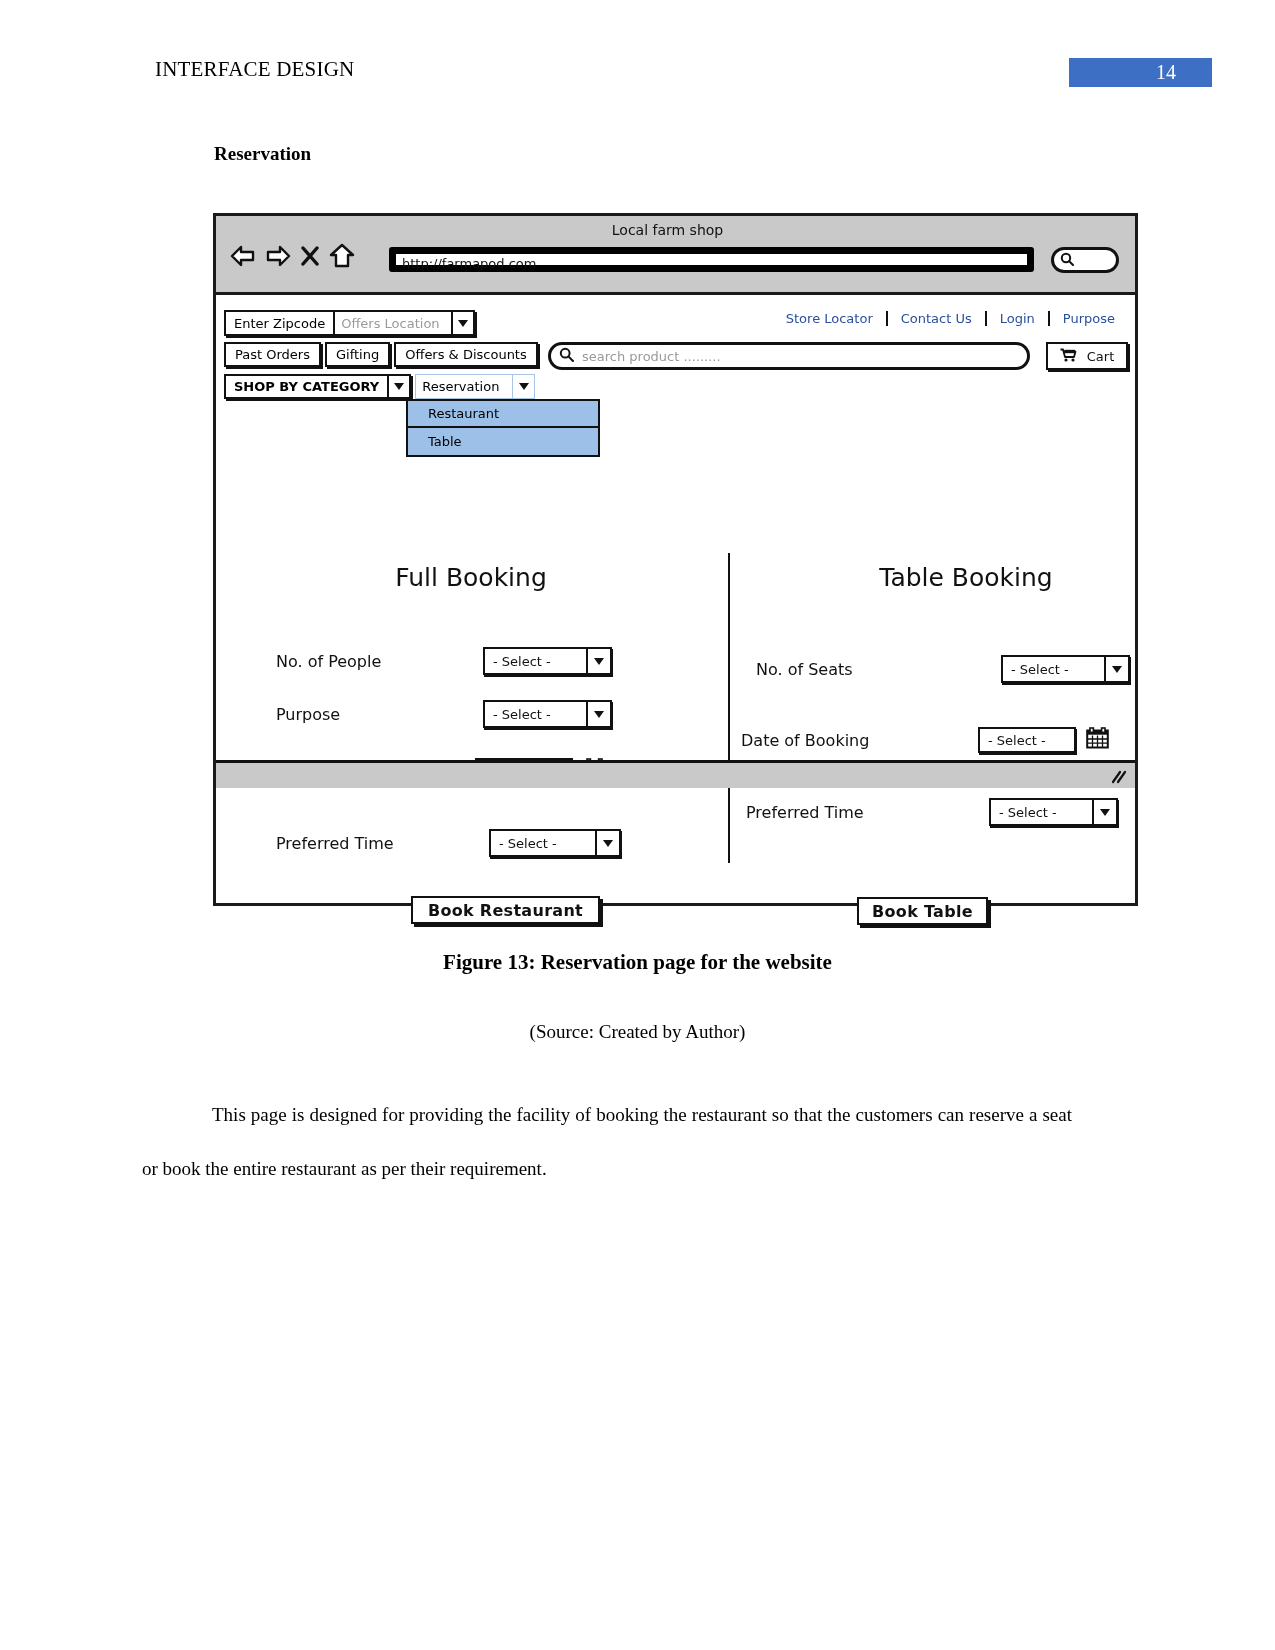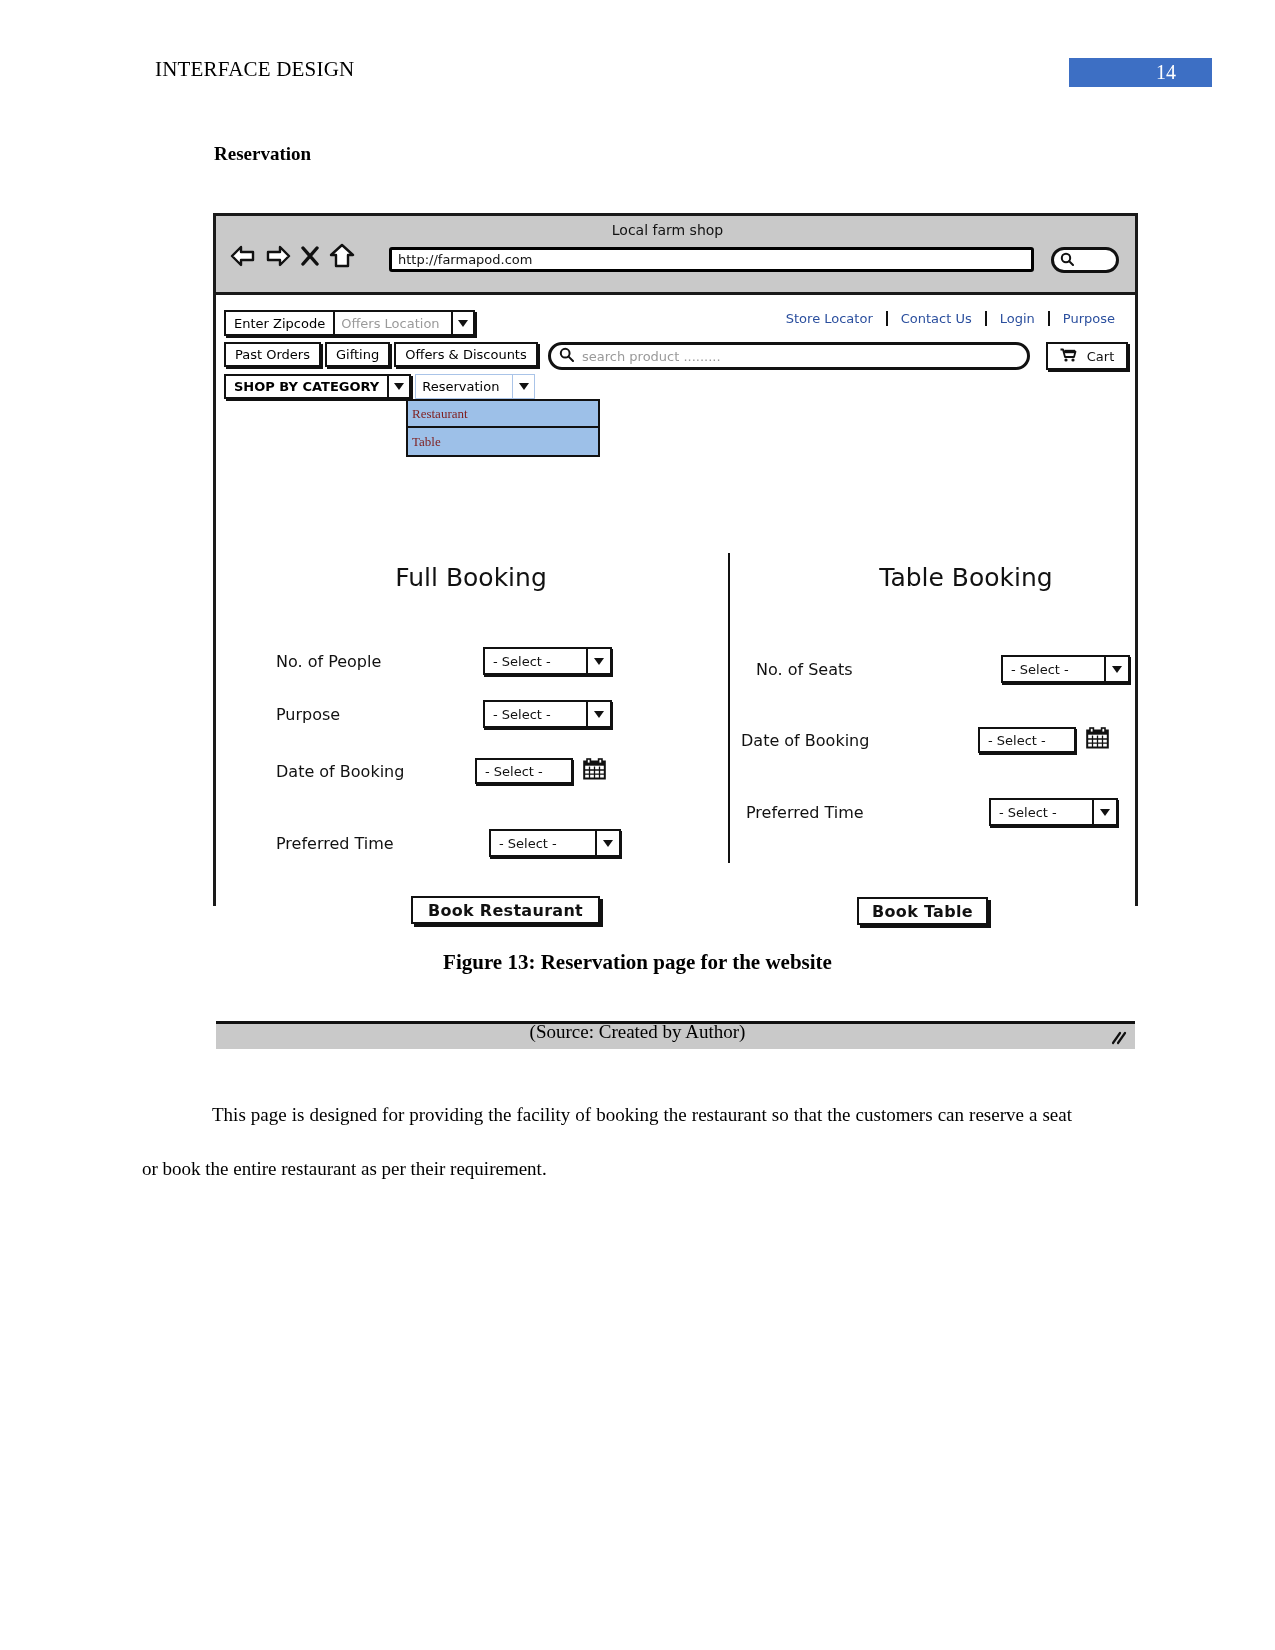--- a/index.html
+++ b/index.html
@@ -78,42 +78,42 @@
     display: flex;
     align-items: center;
     gap: 9px;
   }
   .nav-icons svg { display: block; }
   .url-bar {
     position: absolute;
     left: 173px; top: 31px;
     width: 645px; height: 25px;
     background: #ffffff;
-    border: 3px solid #000000;
+    border: 7px solid #000000;
     border-radius: 3px;
     font-size: 13px;
     color: #111;
     line-height: 19px;
     padding-left: 6px;
     font-family: "DejaVu Sans", sans-serif;
   }
   .chrome-search {
     position: absolute;
     left: 835px; top: 31px;
     width: 68px; height: 26px;
     border: 3px solid #111;
     border-radius: 14px;
     background: #fff;
     display: flex;
     align-items: center;
     padding-left: 6px;
   }
 
   
-  .site-body { position: relative; height: 754px; background:#fff; }
+  .site-body { position: relative; height: 493px; background:#fff; }
 
   .row-zip { position: absolute; left: 8px; top: 15px; display: flex; align-items: stretch; }
   .zip-btn { height: 26px; padding: 0 8px; border: 2px solid #111; background:#fff; box-shadow: 2px 2px 0 #111;
              display:flex; align-items:center; font-size:13px; }
   .loc-select { height: 26px; width: 118px; border: 2px solid #111; border-left: 0; background:#fff;
                 display:flex; align-items:center; padding-left:6px; font-size:13px; color:#9a9a9a; box-shadow: 2px 2px 0 #111;}
   .caret-box { height:26px; width:22px; border:2px solid #111; border-left:0; background:#fff;
                display:flex; align-items:center; justify-content:center; box-shadow: 2px 2px 0 #111;}
   .caret { width:0;height:0;border-left:5px solid transparent;border-right:5px solid transparent;border-top:7px solid #111; }
 
@@ -129,21 +129,21 @@
   .res-select { height: 25px; width: 98px; border: 1px solid #aac4e8; background:#fff; display:flex; align-items:center;
                 padding-left:6px; font-size:13px; margin-left:4px;}
   .res-caret { height:25px;width:22px;border:1px solid #aac4e8;border-left:0;background:#fff;display:flex;
                align-items:center;justify-content:center;}
 
   .dropdown-menu {
     position:absolute; left: 190px; top: 104px; width: 194px;
     border: 2px solid #111;
   }
   .dd-item { height: 27px; background: #9dc0e8; border-bottom: 2px solid #111; display:flex; align-items:center;
-             padding-left: 4px; font-size: 13px; color:#7f1d1d;font-family:Liberation Serif, serif; }
+             padding-left: 20px; font-size: 13px; color:#000000; }
   .dd-item:last-child { border-bottom: 0; }
 
   .top-links {
     position: absolute; right: 7px; top: 16px;
     display:flex; align-items:center; font-size:13px;
   }
   .top-link { color:#2b4f9e; padding: 0 13px; }
   .link-sep { width:2px; height:15px; background:#111; }
 
   .search-product {

